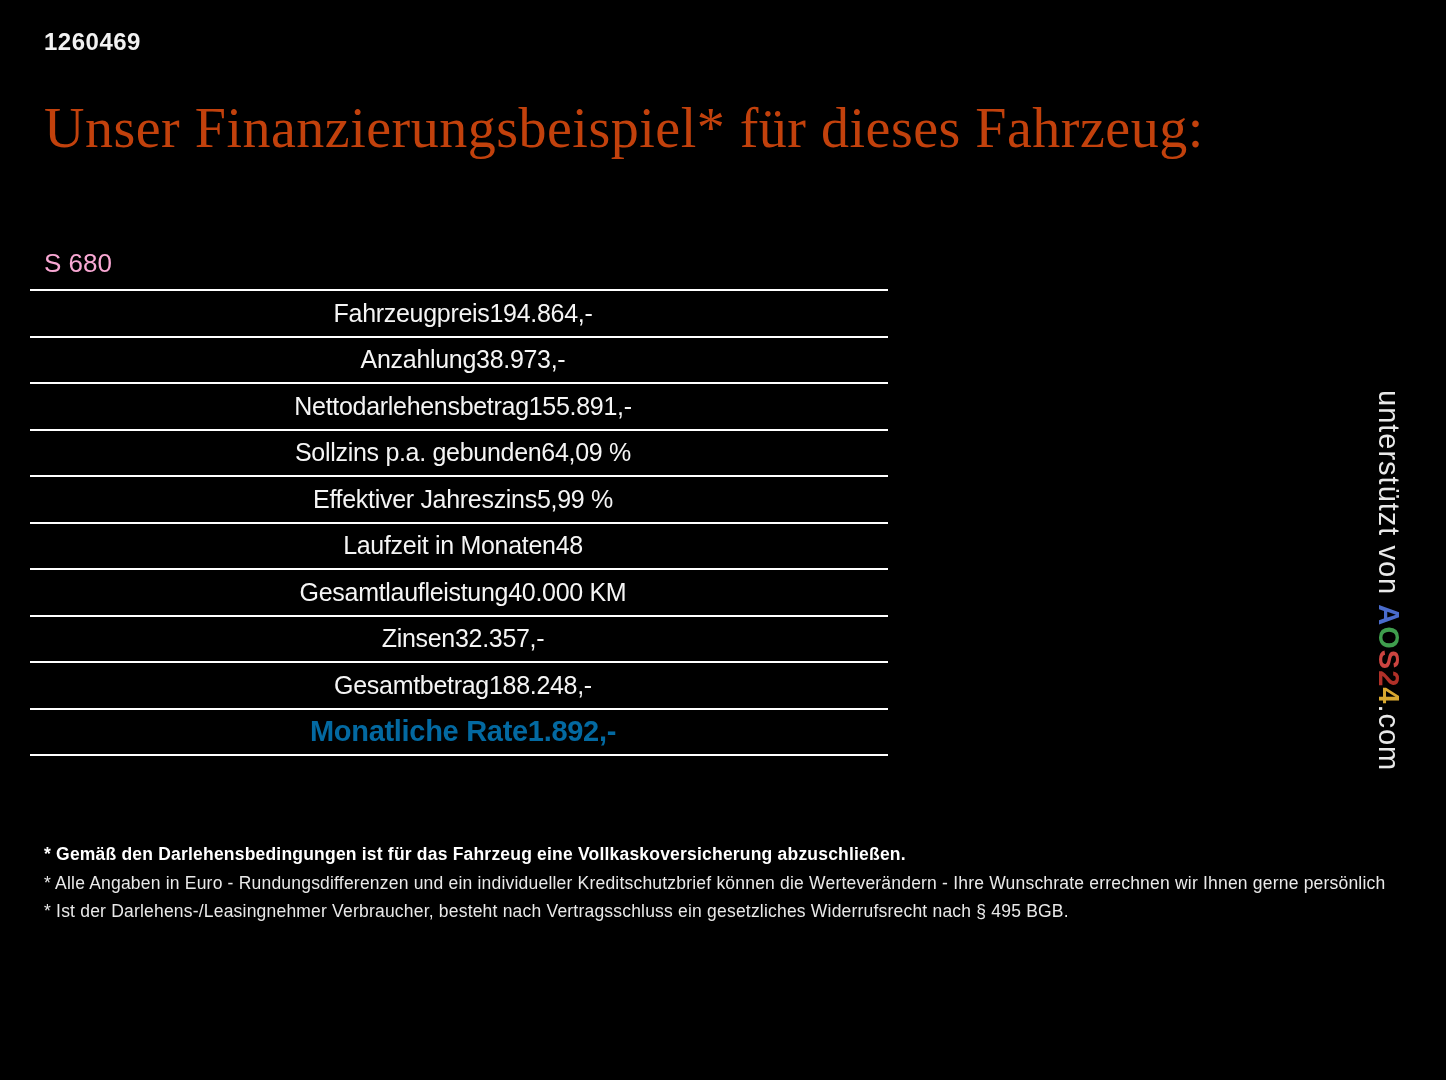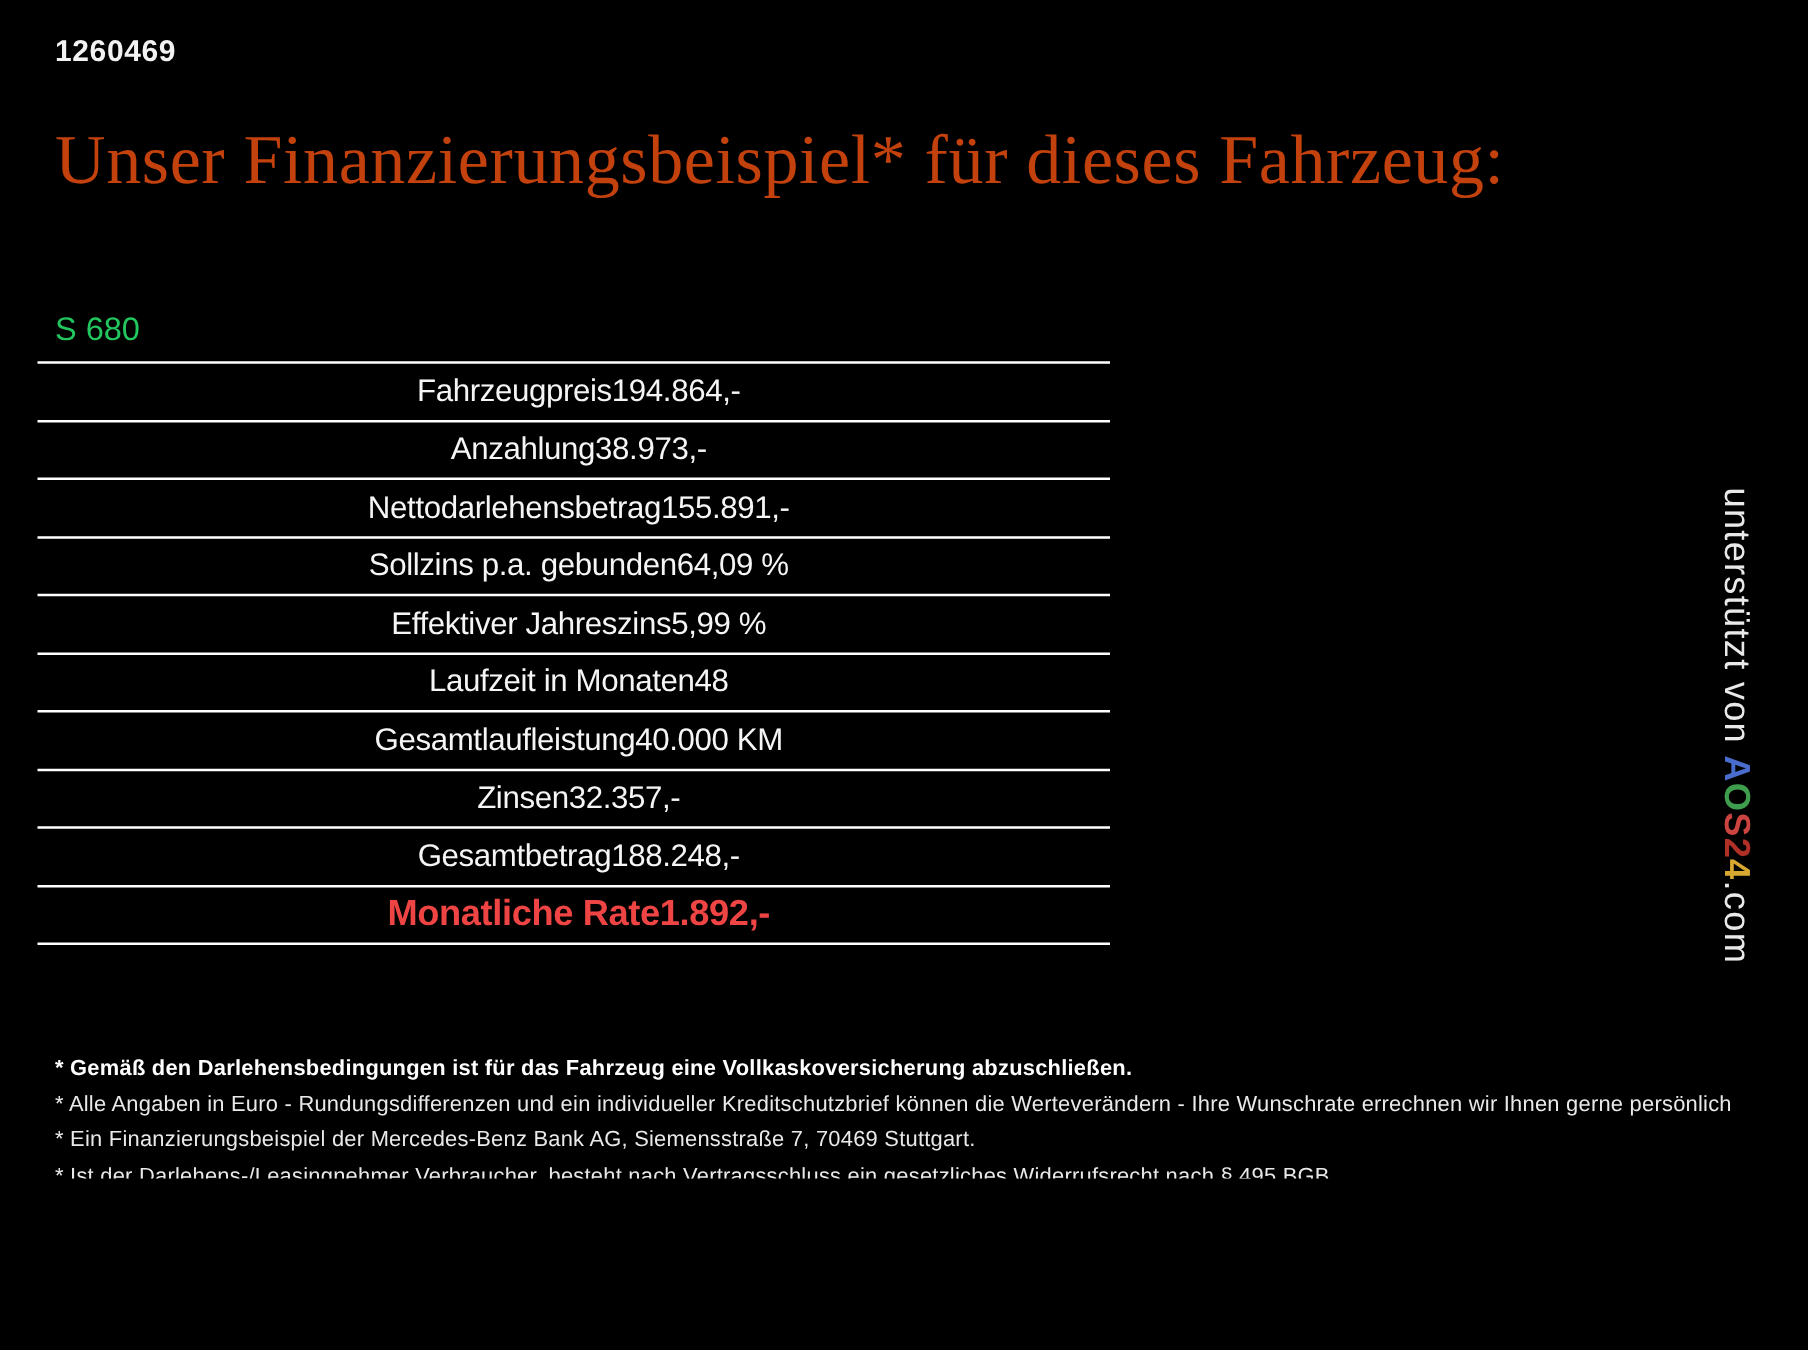--- a/index.html
+++ b/index.html
@@ -19,34 +19,34 @@
     position:absolute;left:44px;top:96px;
     font-family:"Liberation Serif","DejaVu Serif",serif;
     font-size:56px;font-weight:400;color:#c2410c;
     white-space:nowrap;letter-spacing:.5px;
   }
   .fin-table{
     position:absolute;left:30px;top:248px;width:858px;
   }
   .fin-model{
     padding:0 0 10px 14px;
-    font-size:26px;font-weight:400;color:#22c55e;
+    font-size:26px;font-weight:400;color:#f9a8d4;
   }
   .fin-row{
     box-sizing:border-box;
     height:46.5px;
     border-top:2px solid #fff;
     display:flex;align-items:center;justify-content:center;
     padding:0 6px 0 14px;
     font-size:25px;color:#f5f5f5;
   }
   .fin-table{border-bottom:2px solid #fff;}
   .fin-row .lbl{letter-spacing:-0.3px;}
   .fin-row .val{letter-spacing:-0.3px;}
-  .fin-row.emph{font-weight:700;font-size:29px;color:#ef4444;}
+  .fin-row.emph{font-weight:700;font-size:29px;color:#0369a1;}
   .watermark{
     position:absolute;left:1372px;top:390px;height:410px;
     writing-mode:vertical-rl;
     font-size:29px;letter-spacing:1px;color:#e9e9e9;
     white-space:nowrap;
   }
   .watermark .brand-letter{font-weight:700;}
   .footnotes{
     position:absolute;left:44px;top:844px;width:1380px;
     font-size:17.5px;color:#e9e9e9;
@@ -122,21 +122,20 @@
     </div>
   </div>
 
   <div class="watermark">
     <span>unterstützt von </span><span class="brand-letter" style="color: rgb(74, 108, 204);">A</span><span class="brand-letter" style="color: rgb(63, 158, 77);">O</span><span class="brand-letter" style="color: rgb(204, 68, 64);">S</span><span class="brand-letter" style="color: rgb(176, 48, 40);">2</span><span class="brand-letter" style="color: rgb(216, 168, 48);">4</span><span>.com</span>
   </div>
 
   <div class="footnotes">
     <p class="bold">* Gemäß den Darlehensbedingungen ist für das Fahrzeug eine Vollkaskoversicherung abzuschließen.</p>
     <p>* Alle Angaben in Euro - Rundungsdifferenzen und ein individueller Kreditschutzbrief können die Werteverändern - Ihre Wunschrate errechnen wir Ihnen gerne persönlich</p>
-    <p>* Ein Finanzierungsbeispiel der Mercedes-Benz Bank AG, Siemensstraße 7, 70469 Stuttgart.</p>
     <p>* Ist der Darlehens-/Leasingnehmer Verbraucher, besteht nach Vertragsschluss ein gesetzliches Widerrufsrecht nach § 495 BGB.</p>
   </div>
 
   <div class="mb-brand">
     <svg class="mb-star" viewBox="0 0 100 100" aria-hidden="true">
       <defs>
         <linearGradient id="silver" x1="0" y1="0" x2="1" y2="1">
           <stop offset="0" stop-color="#e6e6e6"></stop>
           <stop offset="0.5" stop-color="#b9b9b9"></stop>
           <stop offset="1" stop-color="#7d7d7d"></stop>

